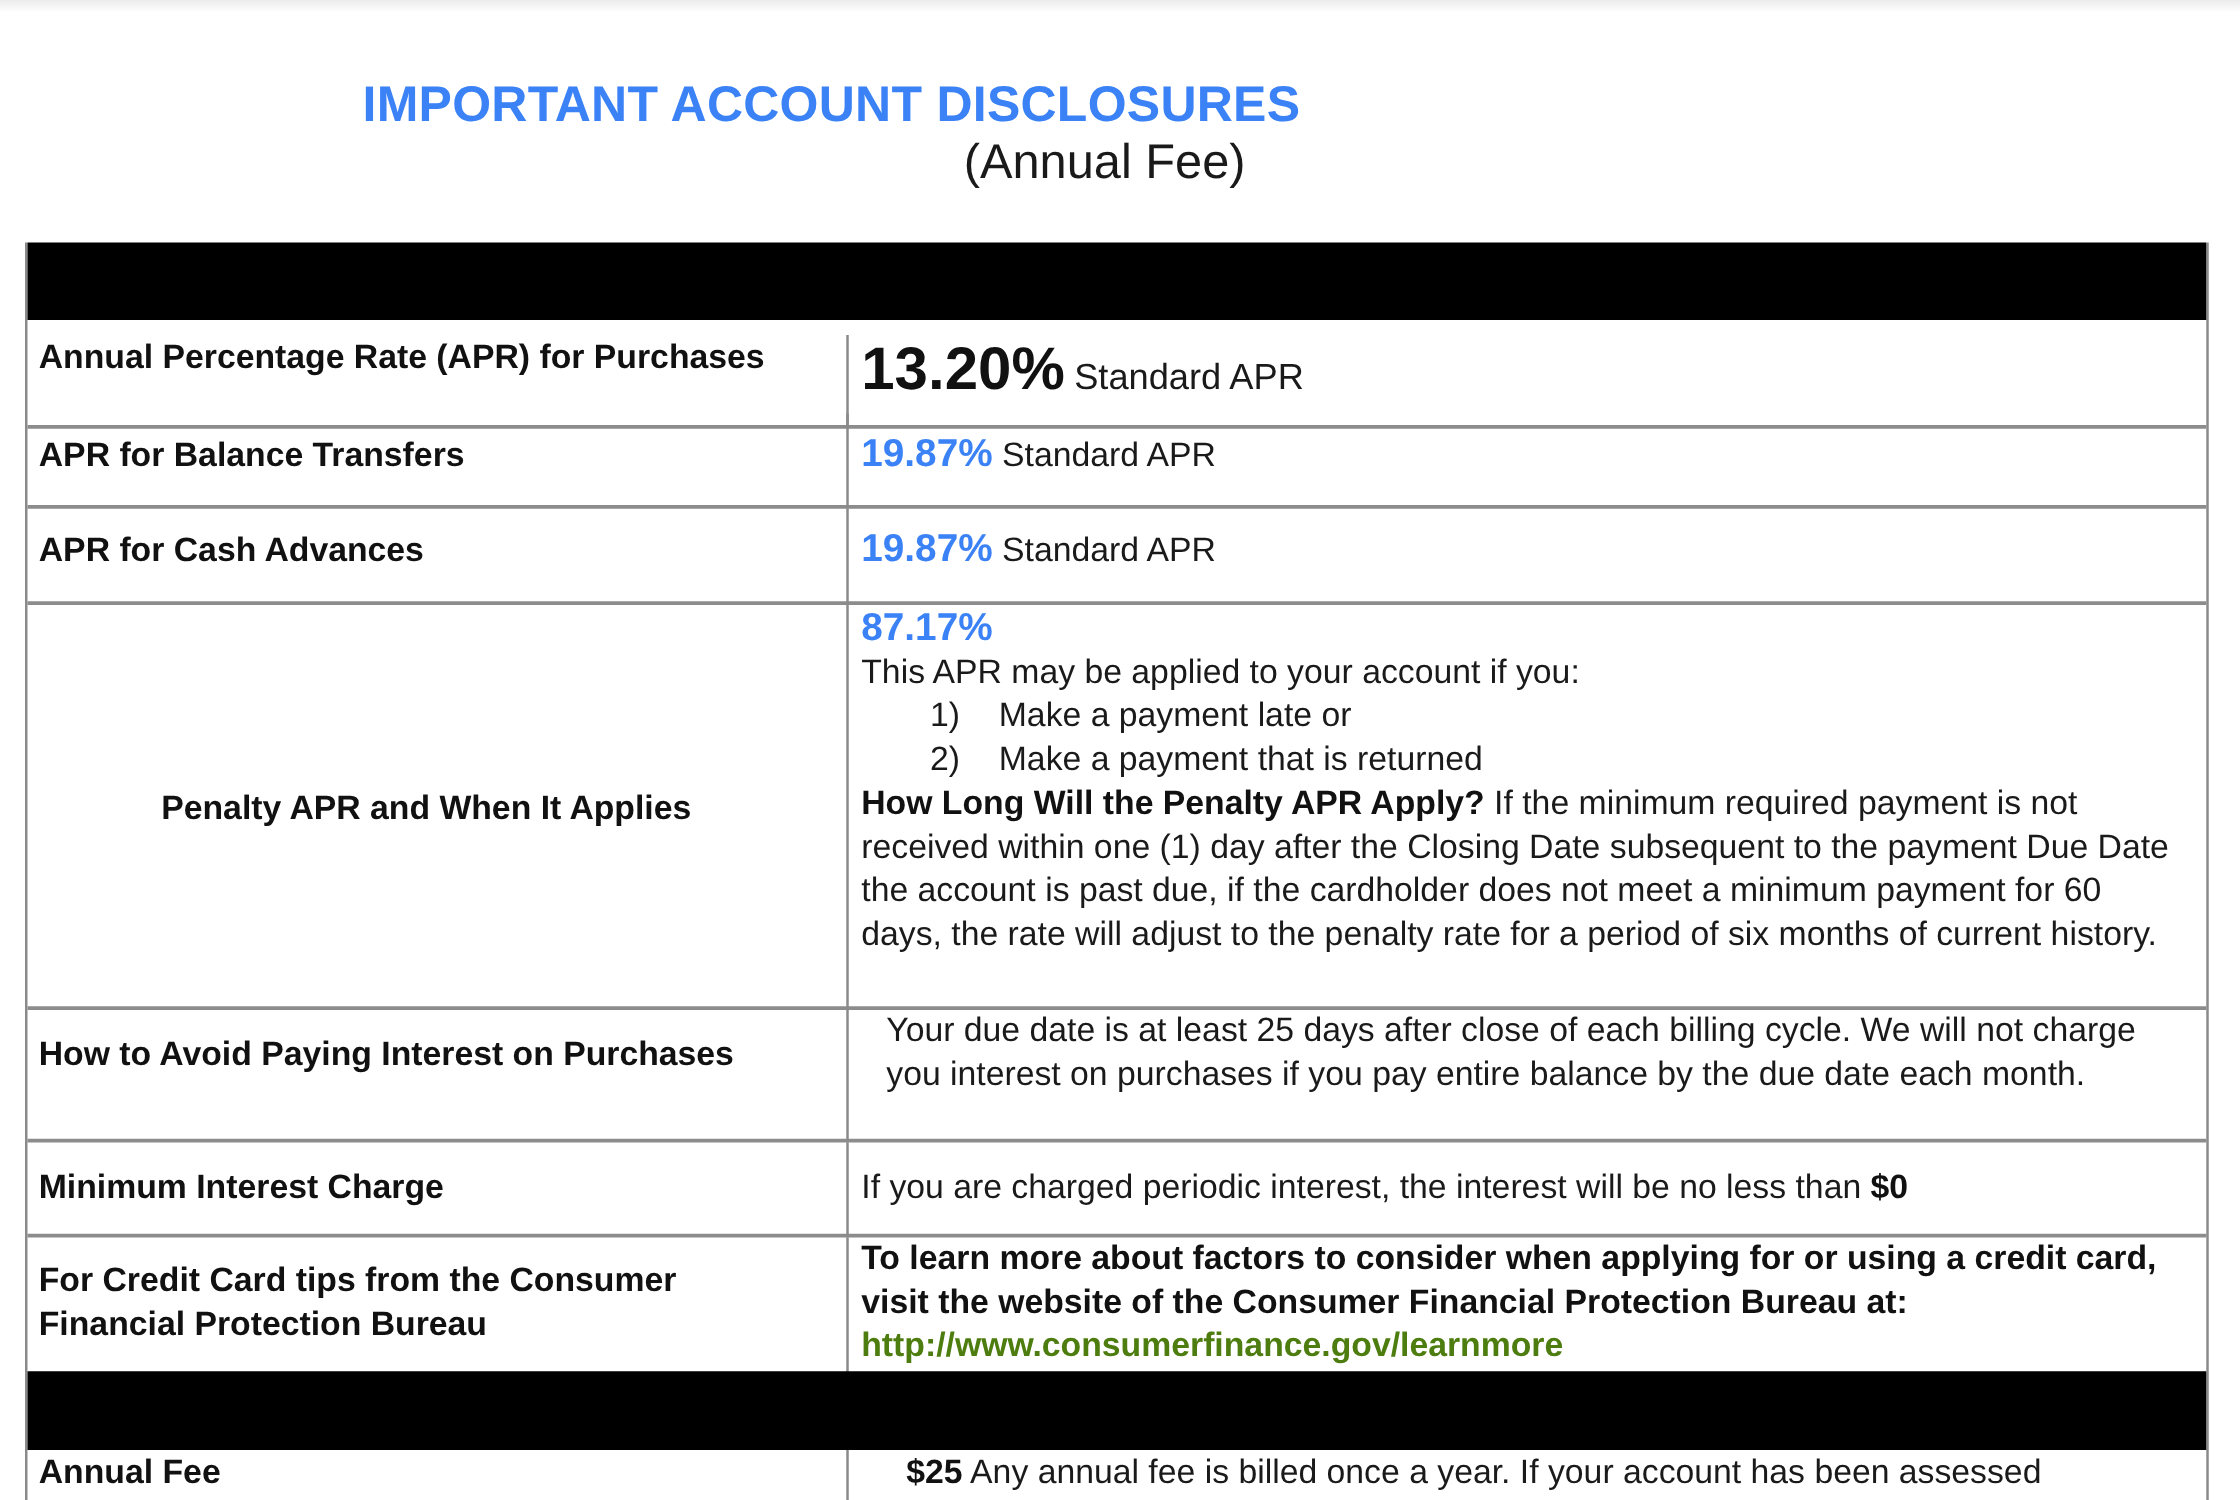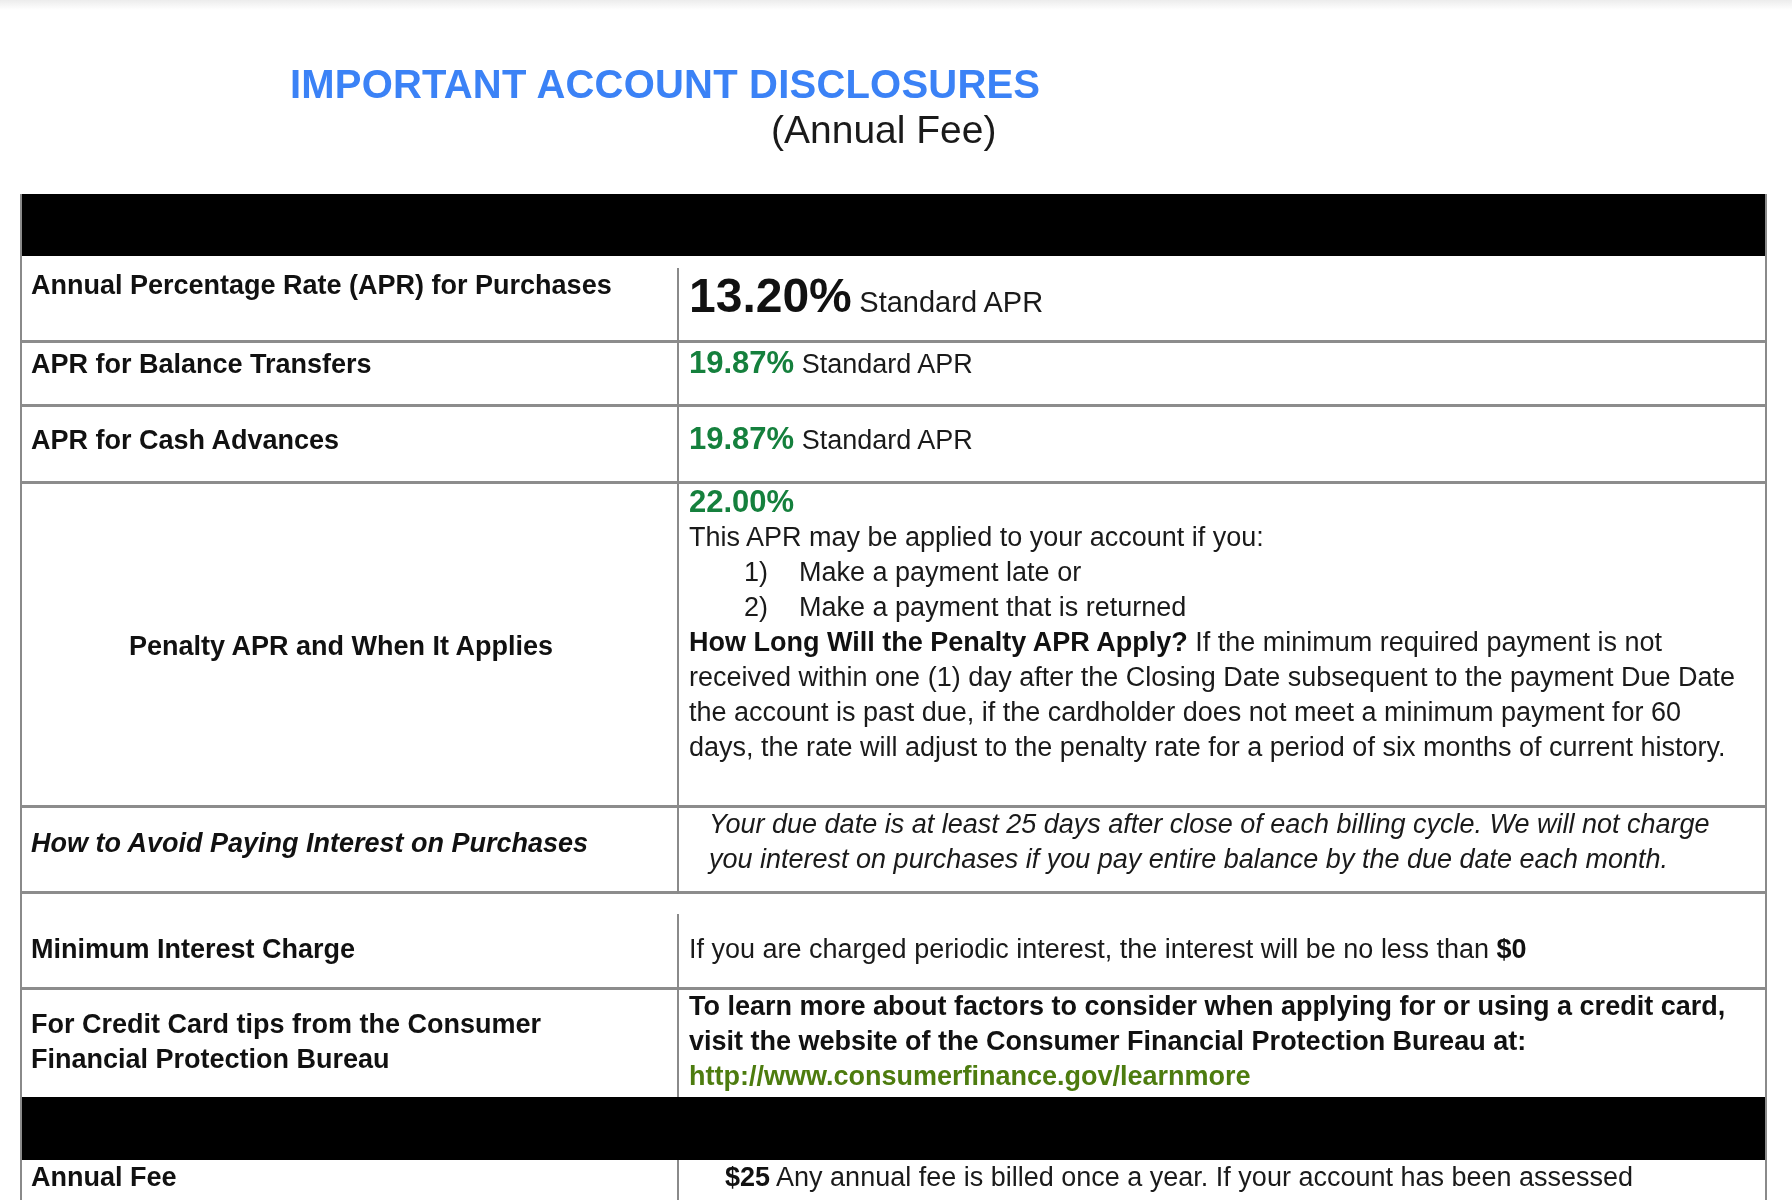--- a/index.html
+++ b/index.html
@@ -28,21 +28,21 @@
   .row .divider { position: absolute; left: 655px; top: 0; bottom: -3px; width: 2px; background: #8a8a8a; }
   .lbl {
     position: absolute; left: 9px; width: 620px;
     font-weight: bold; font-size: 27px; line-height: 35px; color: #111;
   }
   .val {
     position: absolute; left: 667px; right: 18px;
     font-size: 27px; line-height: 35px; color: #1a1a1a;
   }
   .big { font-weight: bold; font-size: 48px; color: #111; }
-  .mid { font-weight: bold; font-size: 31px; color: #15803d; }
+  .mid { font-weight: bold; font-size: 31px; color: #3b82f6; }
   .b { font-weight: bold; color: #111; }
   .std13 { font-size: 29px; }
   .list-item { padding-left: 55px; }
   .list-item .num { display: inline-block; width: 55px; }
   a.link { color: #4d7c0f; font-weight: bold; }
 </style>
 </head>
 <body>
 
 <div class="title">IMPORTANT ACCOUNT DISCLOSURES</div>
@@ -76,36 +76,36 @@
     <div class="val" style="top:14px;">
       <span class="mid">19.87%</span>
       <span>Standard APR</span>
     </div>
   </div>
 
   <div class="row" style="top:290px; height:324px;">
     <div class="divider"></div>
     <div class="lbl" style="top:145px;text-align:center;">Penalty APR and When It Applies</div>
     <div class="val" style="top:0px;">
-      <div class="mid" style="line-height:36px;">22.00%</div>
+      <div class="mid" style="line-height:36px;">87.17%</div>
       <div>This APR may be applied to your account if you:</div>
       <div class="list-item">
         <span class="num">1)</span><span>Make a payment late or</span>
       </div>
       <div class="list-item">
         <span class="num">2)</span><span>Make a payment that is returned</span>
       </div>
       <div>
         <span class="b">How Long Will the Penalty APR Apply?</span>
         <span>If the minimum required payment is not received within one (1) day after the Closing Date subsequent to the payment Due Date the account is past due, if the cardholder does not meet a minimum payment for 60 days, the rate will adjust to the penalty rate for a period of six months of current history.</span>
       </div>
     </div>
   </div>
 
-  <div class="row" style="top:614px; height:86px;font-style:italic;">
+  <div class="row" style="top:614px; height:106px;">
     <div class="divider"></div>
     <div class="lbl" style="top:18px;">How to Avoid Paying Interest on Purchases</div>
     <div class="val" style="top:-1px;margin-left:20px;">Your due date is at least 25 days after close of each billing cycle. We will not charge you interest on purchases if you pay entire balance by the due date each month.</div>
   </div>
 
   <div class="row" style="top:720px; height:76px;">
     <div class="divider"></div>
     <div class="lbl" style="top:18px;">Minimum Interest Charge</div>
     <div class="val" style="top:18px;">
       <span>If you are charged periodic interest, the interest will be no less than</span>

